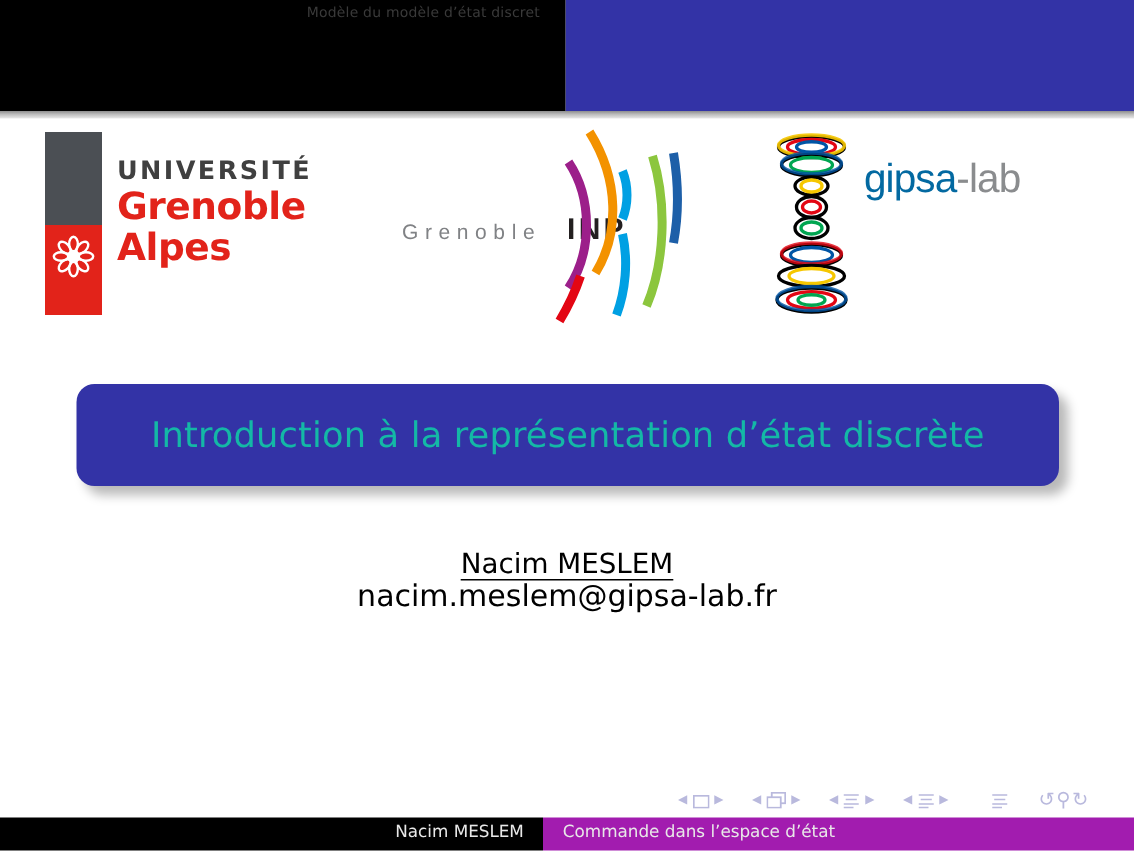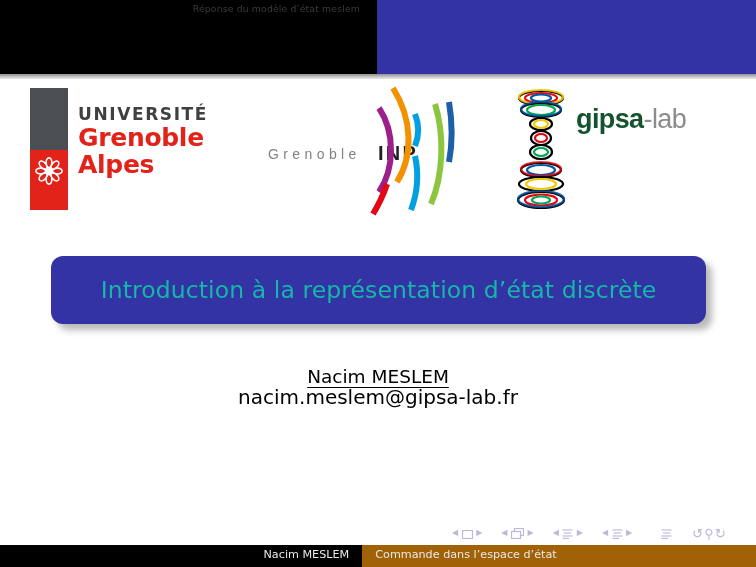--- a/index.html
+++ b/index.html
@@ -107,21 +107,21 @@
   #inp-arcs { position: absolute; left: 92px; top: 0; width: 98px; height: 132px; }
 
   
   #logo-gipsa { left: 510px; width: 220px; }
   #gipsa-tower { position: absolute; left: 0px; top: 4px; width: 62px; height: 122px; }
   #gipsa-text {
     position: absolute; left: 66px; top: 20px;
     font-size: 27px; font-family: "Liberation Sans", sans-serif;
     color: #8a8c8e; letter-spacing: -0.6px;
   }
-  #gipsa-text .bold { font-weight: bold; color: #14532d; }
+  #gipsa-text .bold { font-weight: normal; color: #0369a1; }
 
   
   #title-box {
     position: absolute;
     left: 51px; top: 256px;
     width: 655px; height: 68px;
     background: #3333a6;
     border-radius: 12px;
     box-shadow: 6px 6px 7px rgba(0,0,0,0.28);
     display: flex;
@@ -180,39 +180,39 @@
     width: 756px; height: 22px;
     display: flex;
   }
   #bottom-left {
     width: 390px; height: 22px;
     background: #000000;
     position: relative;
   }
   #bottom-right {
     width: 424px; height: 22px;
-    background: #a16207;
+    background: #a21caf;
     position: relative;
   }
   #bottom-author {
     position: absolute; right: 13px; top: 3px;
     color: #e8e8e8; font-size: 11.2px; white-space: nowrap;
   }
   #bottom-section {
     position: absolute; left: 13px; top: 3px;
     color: #e8e8e8; font-size: 11.2px; white-space: nowrap;
   }
 </style>
 </head>
 <body>
 
 <div id="header">
   <div id="header-left">
     <div id="header-nav">
-      <span class="nav-line">Réponse du modèle d’état meslem</span>
+      <span class="nav-line">Modèle du modèle d’état discret</span>
     </div>
   </div>
   <div id="header-right"></div>
 </div>
 <div id="header-rule"></div>
 
 <div id="logo-row">
 
   <div class="logo-box" id="logo-uga">
     <div id="uga-bar-gray"></div>

